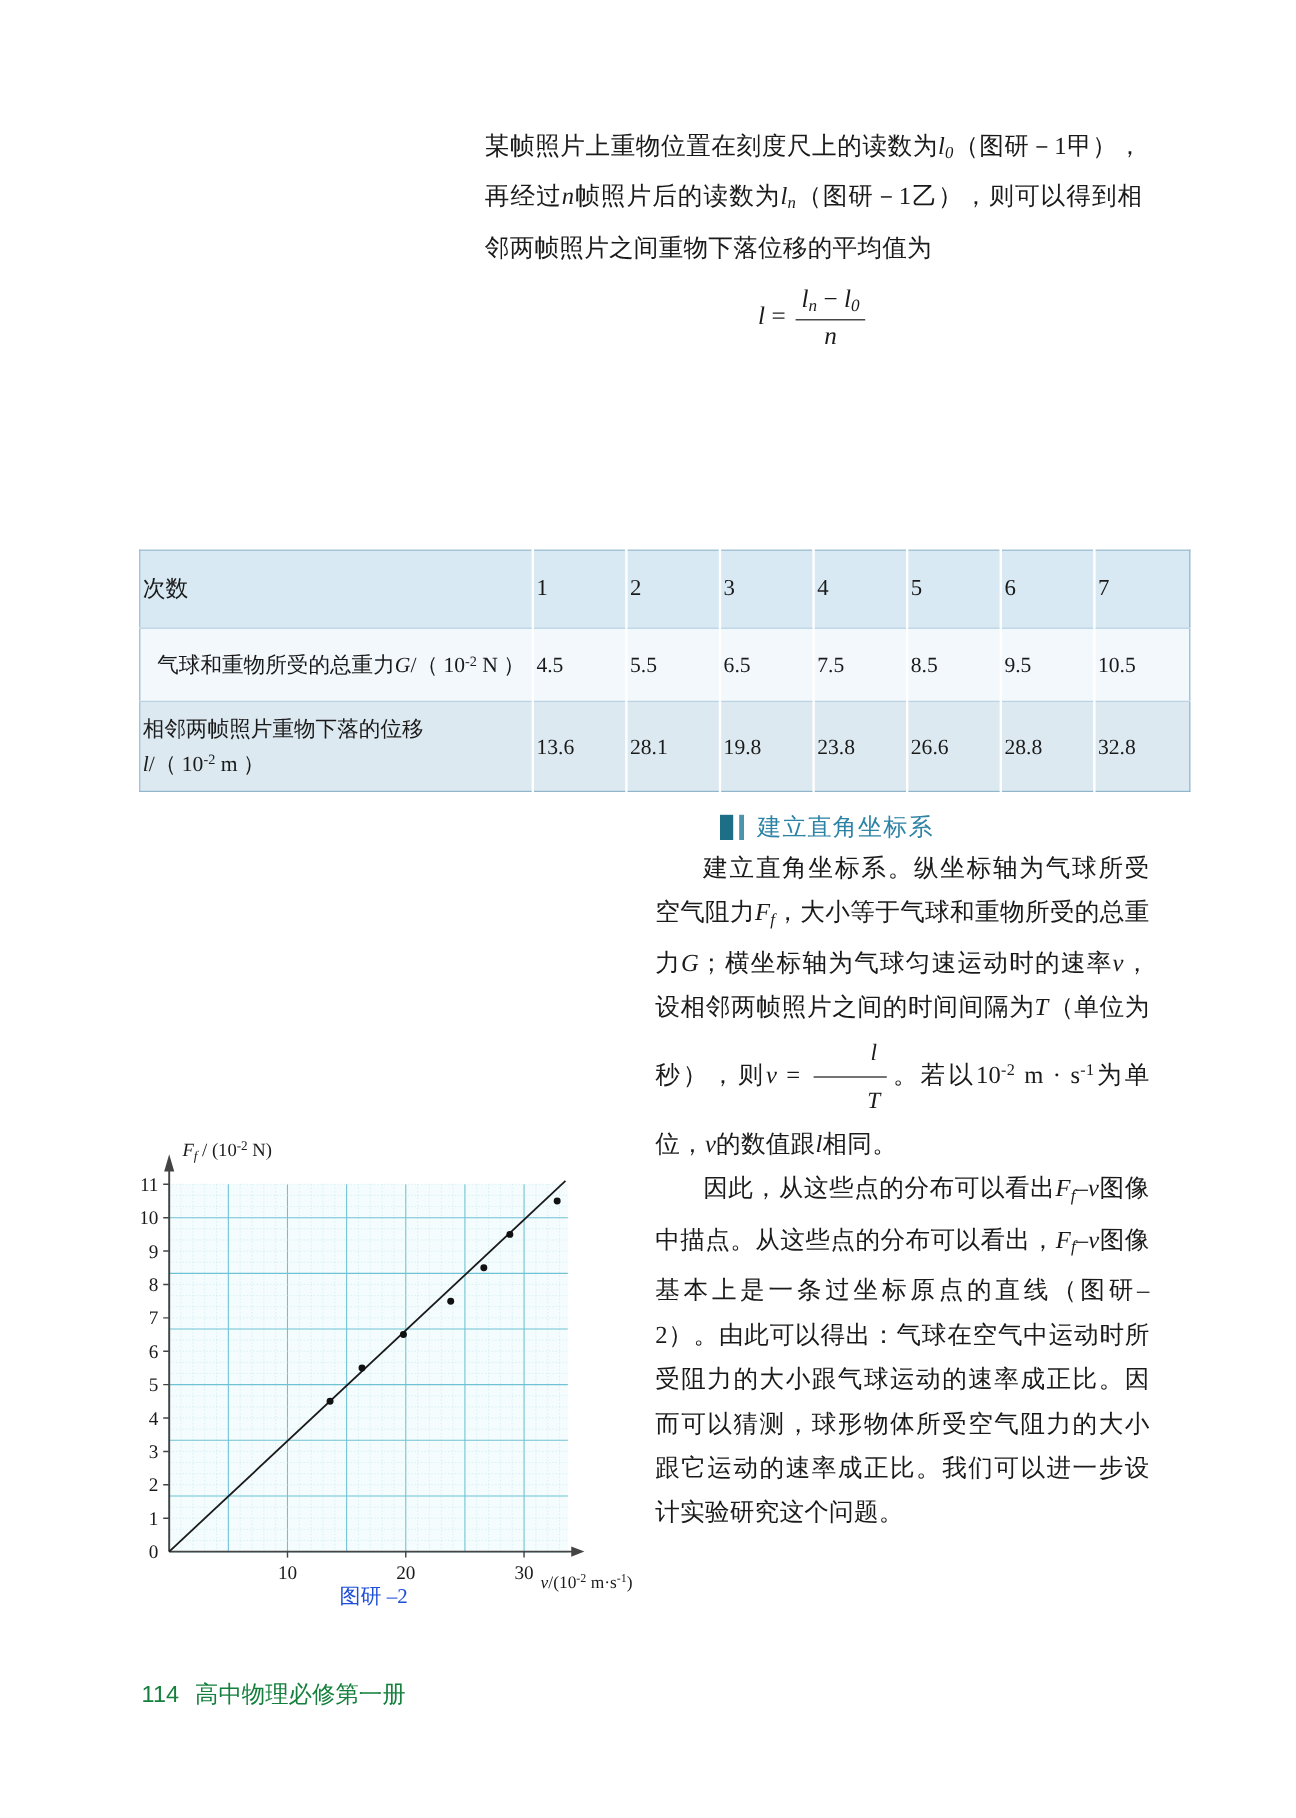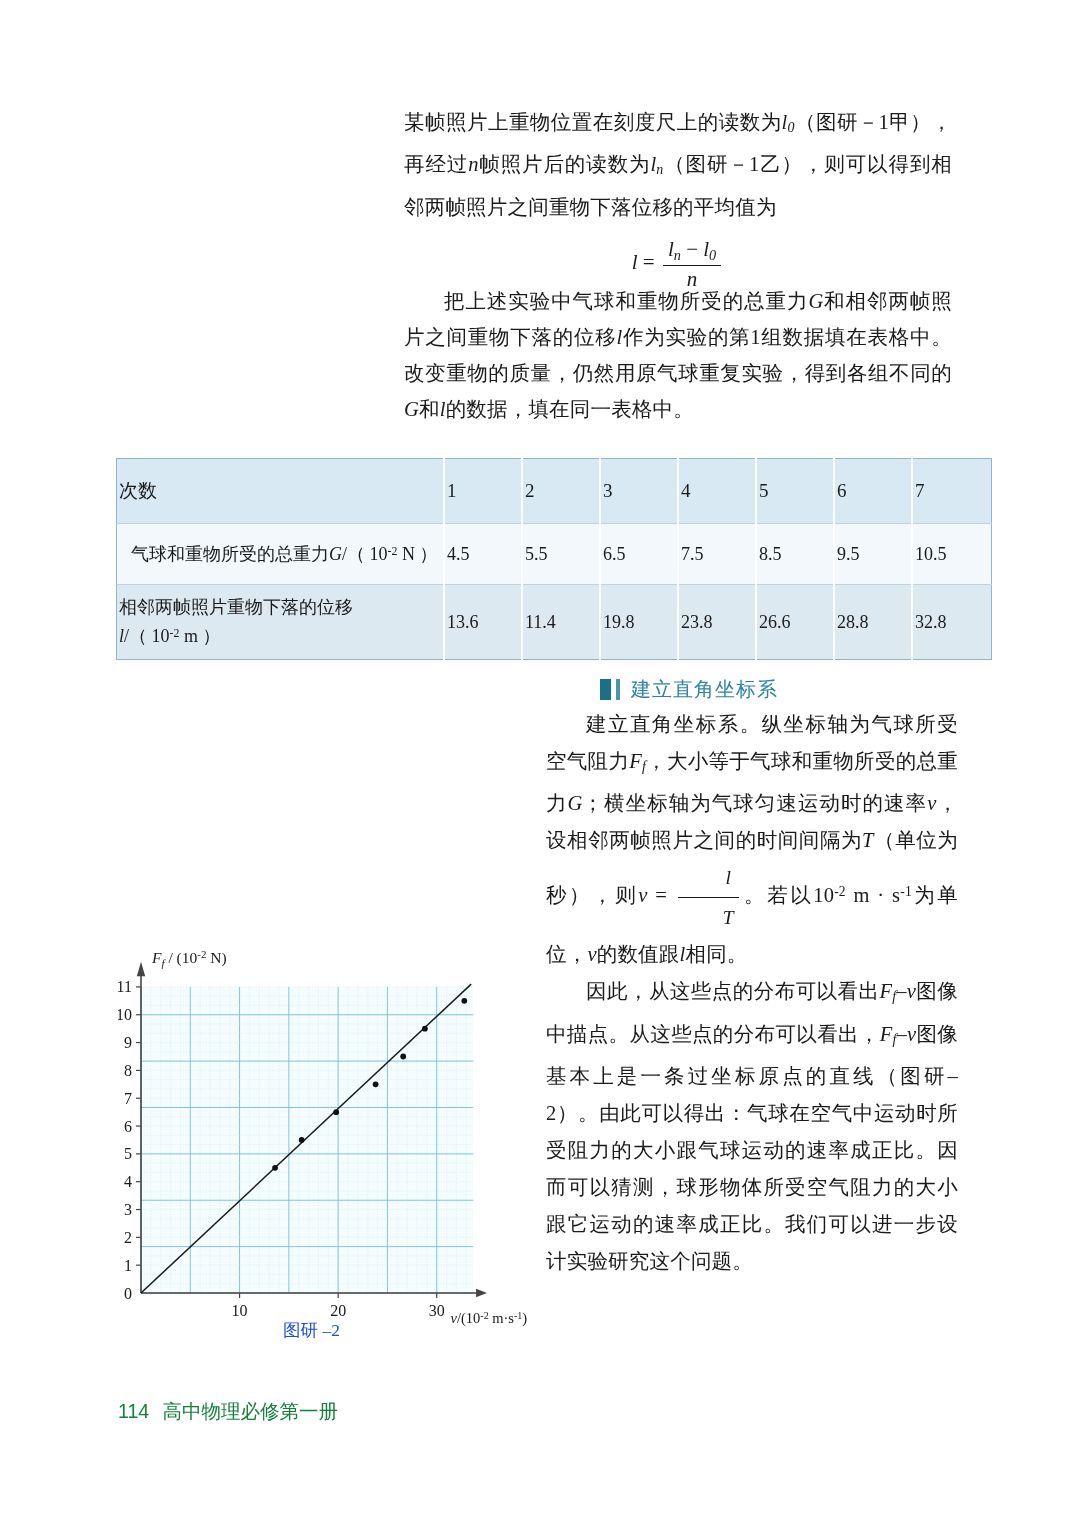--- a/index.html
+++ b/index.html
@@ -80,25 +80,20 @@
     <div class="formula-center">
       <span class="it">l</span>
       <span>=</span>
       <span class="frac">
         <span class="num"><span class="it">l</span><sub>n</sub> <span>−</span> <span class="it">l</span><sub>0</sub></span>
         <span class="den it">n</span>
       </span>
     </div>
   </div>
 
-  <div class="para2">
-    <div class="para indent">
-      <span>把上述实验中气球和重物所受的总重力</span><span class="it">G</span><span>和相邻两帧照片之间重物下落的位移</span><span class="it">l</span><span>作为实验的第1组数据填在表格中。改变重物的质量，仍然用原气球重复实验，得到各组不同的</span><span class="it">G</span><span>和</span><span class="it">l</span><span>的数据，填在同一表格中。</span>
-    </div>
-  </div>
 
   <div class="table-wrap">
     <table class="data">
       <tbody>
         <tr class="r-head">
           <td class="label" style="width:322px">次数</td>
           <td style="width:72px">1</td>
           <td style="width:72px">2</td>
           <td style="width:72px">3</td>
           <td style="width:72px">4</td>
@@ -117,21 +112,21 @@
           <td>9.5</td>
           <td>10.5</td>
         </tr>
 
         <tr class="r-low">
           <td class="label">
             <div class="lbl2">相邻两帧照片重物下落的位移</div>
             <div class="lbl2"><span class="it">l</span><span>/（ 10</span><sup>-2</sup><span> m ）</span></div>
           </td>
           <td>13.6</td>
-          <td>11.4</td>
+          <td>28.1</td>
           <td>19.8</td>
           <td>23.8</td>
           <td>26.6</td>
           <td>28.8</td>
           <td>32.8</td>
         </tr>
       </tbody>
     </table>
   </div>
 

